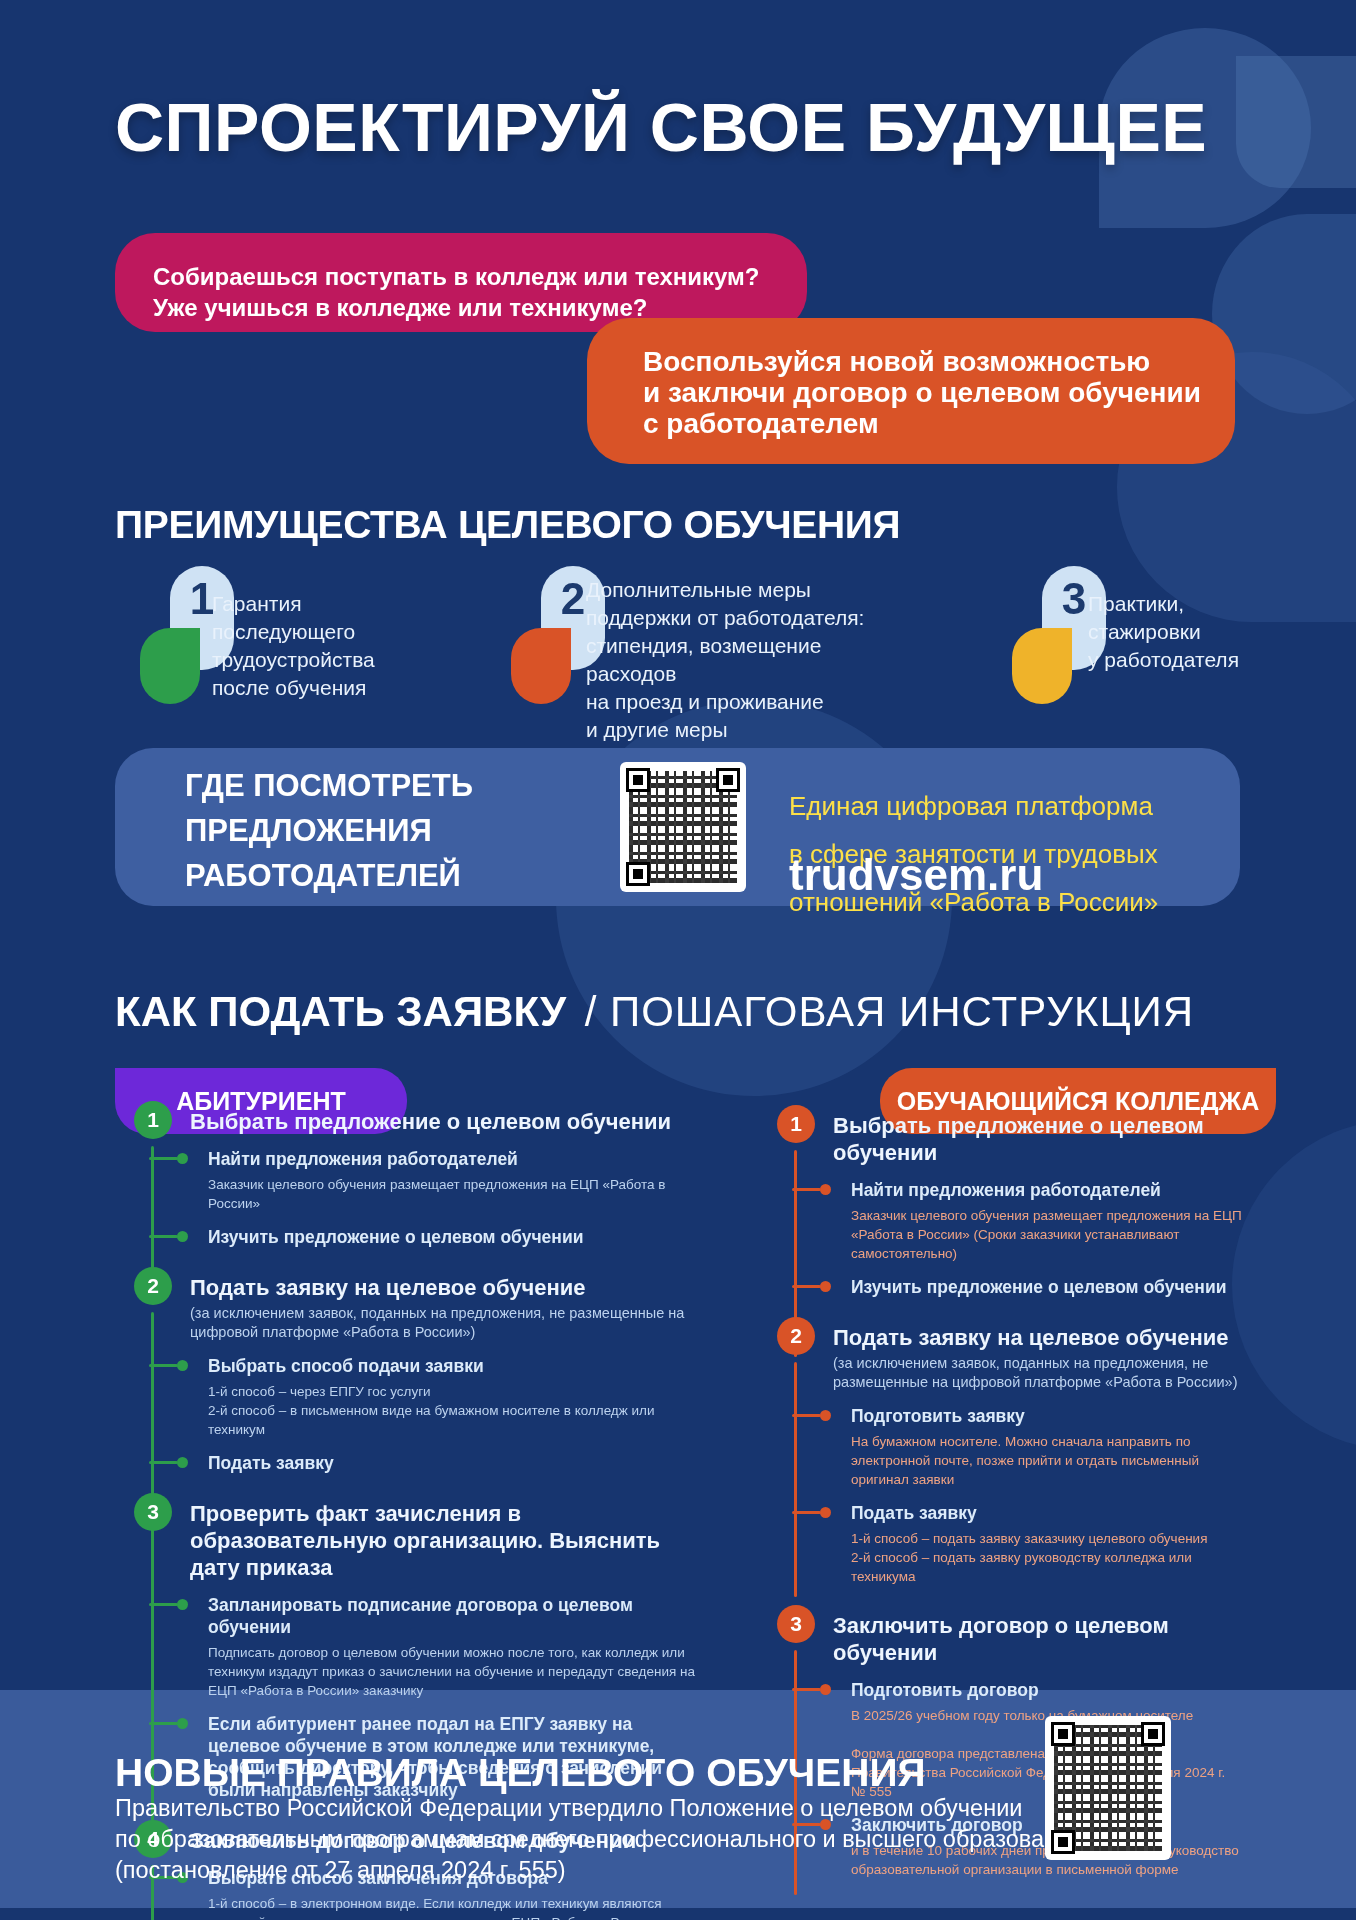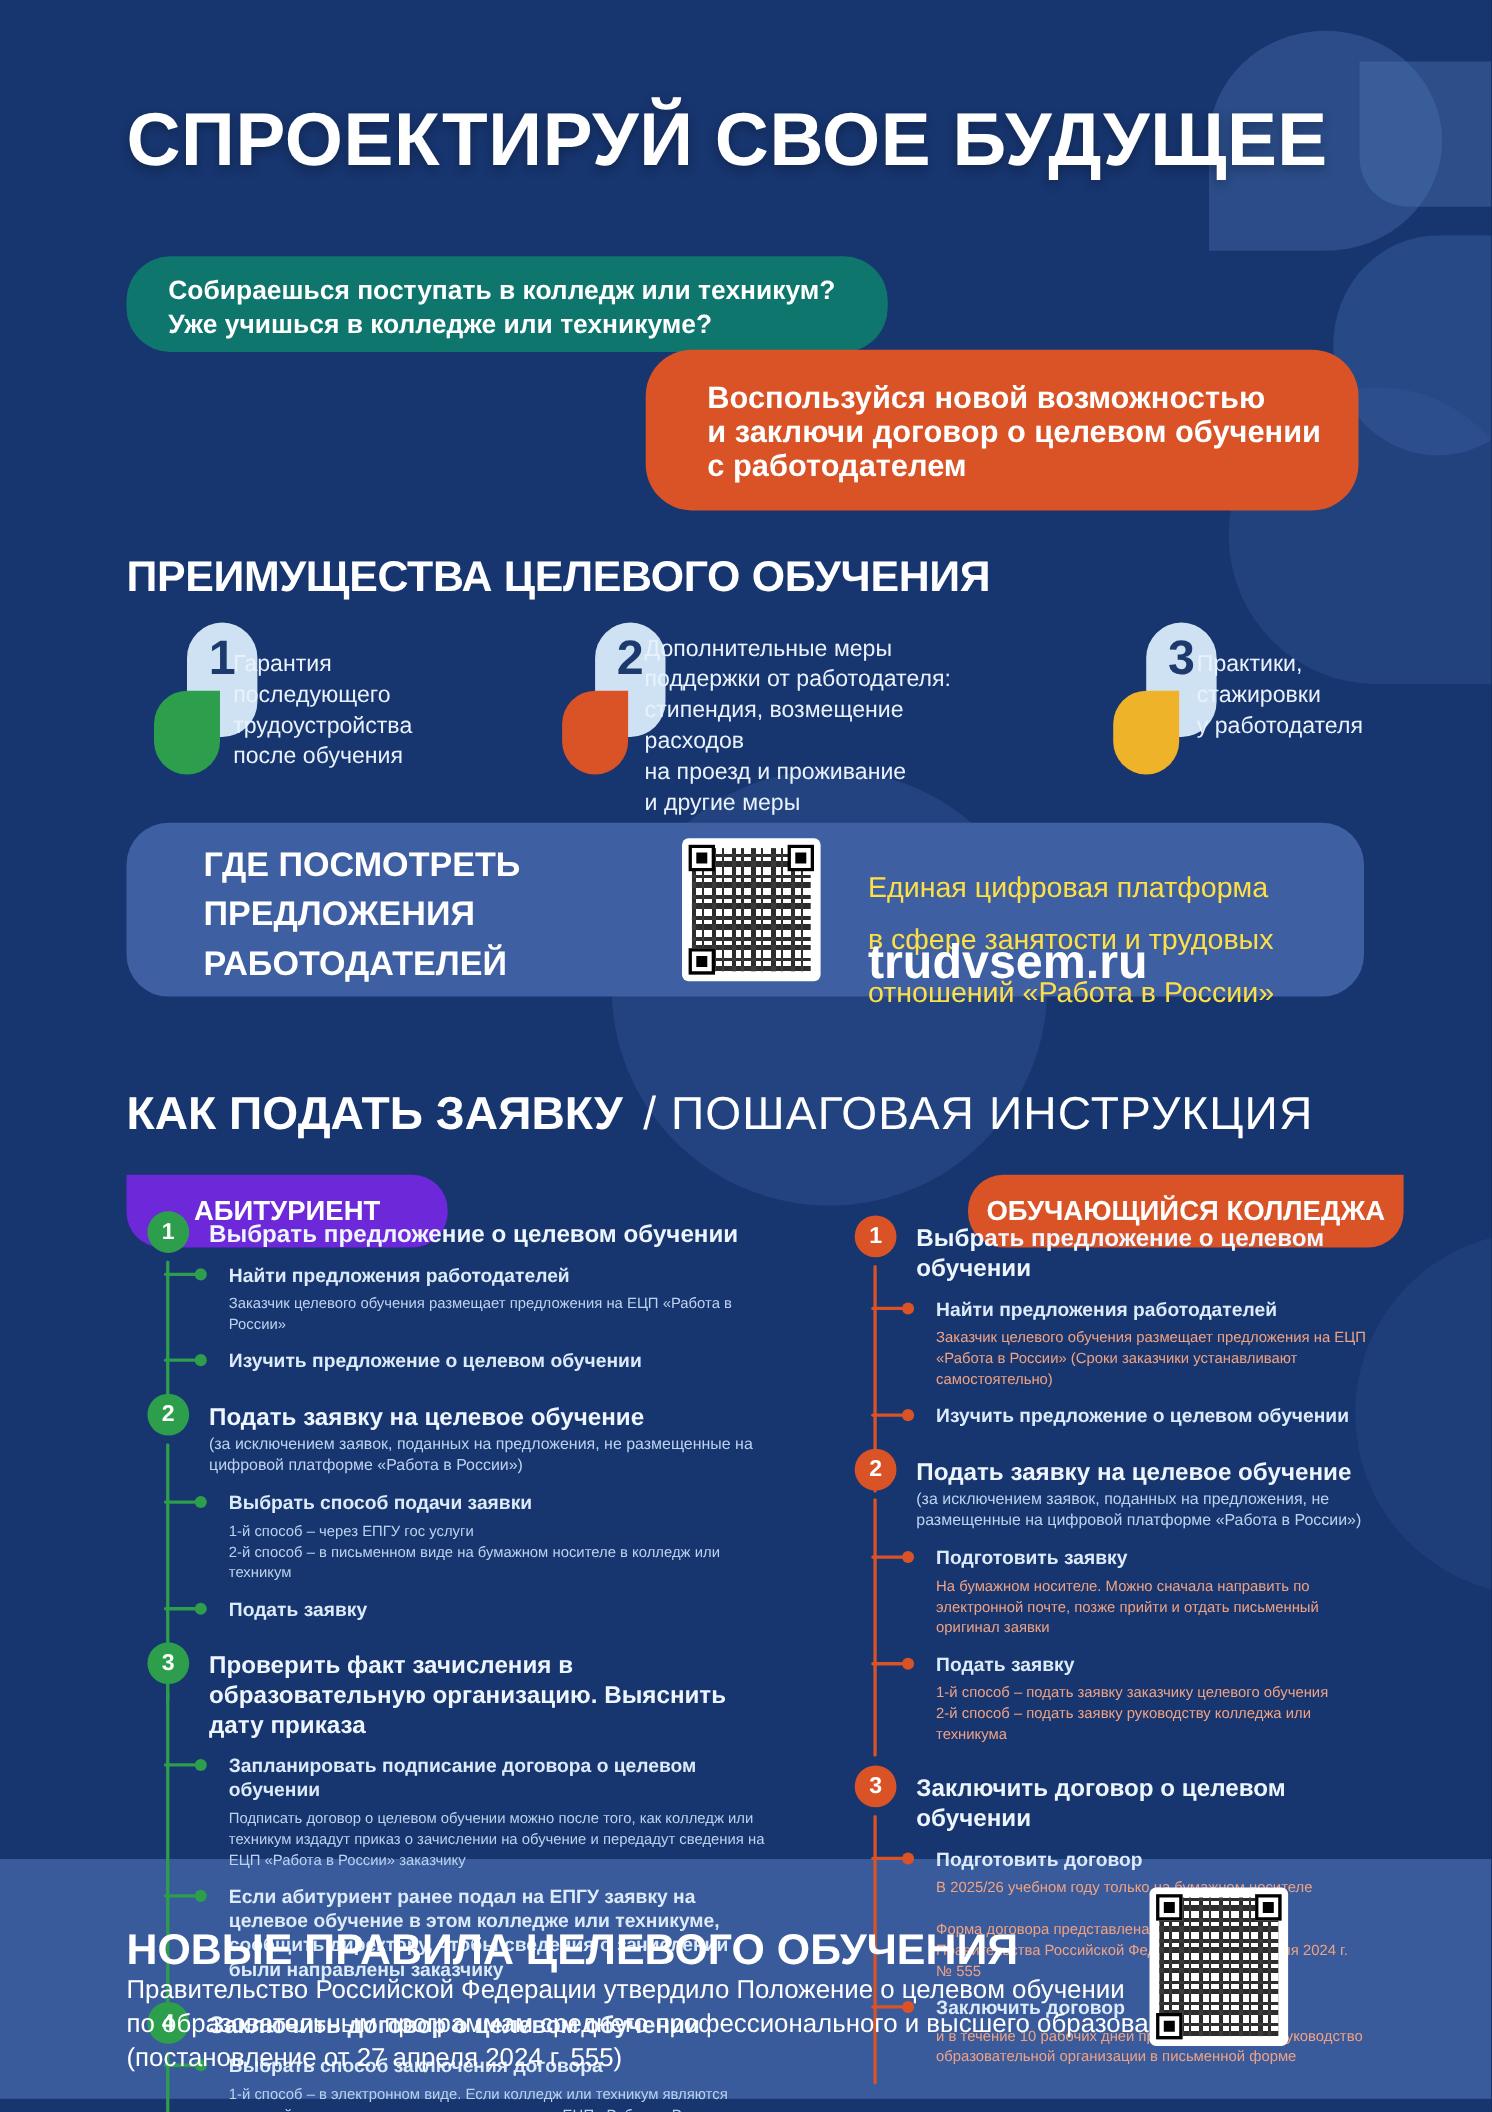--- a/index.html
+++ b/index.html
@@ -5,22 +5,22 @@
   html,body{margin:0;padding:0;background:#0e2a5c;}
   body{font-family:"Liberation Sans","DejaVu Sans",sans-serif;}
   .poster{position:relative;width:1356px;height:1920px;background:#17356f;overflow:hidden;}
   .deco{position:absolute;z-index:0;}
   .z{position:absolute;z-index:2;}
   
   .main-title{left:115px;top:88px;width:1180px;font-size:68px;font-weight:700;color:#ffffff;
     letter-spacing:.5px;text-shadow:0 4px 10px rgba(0,0,0,.28);white-space:nowrap;}
   
   .bubble{box-sizing:border-box;color:#fff;font-weight:700;}
-  .bubble-green{left:115px;top:233px;width:692px;height:87px;background:#0f766e;border-radius:40px;
-    padding:16px 30px 0 38px;font-size:24px;line-height:31px;white-space:pre-line;}
+  .bubble-green{left:115px;top:233px;width:692px;height:99px;background:#be185d;border-radius:40px;
+    padding:28px 30px 0 38px;font-size:24px;line-height:31px;white-space:pre-line;}
   .bubble-orange{left:587px;top:318px;width:648px;height:146px;background:#d95327;border-radius:42px;
     padding:28px 30px 0 56px;font-size:28px;line-height:31px;white-space:pre-line;z-index:3;}
   
   .adv-heading{left:115px;top:503px;font-size:39px;font-weight:700;color:#fff;letter-spacing:-.3px;white-space:nowrap;}
   .adv-icon{width:96px;height:142px;}
   .adv-icon .petal-light{position:absolute;left:30px;top:0;width:64px;height:104px;background:#cfe2f4;
     border-radius:32px 32px 32px 0;text-align:center;}
   .adv-icon .petal-light span{display:block;margin-top:8px;font-size:44px;font-weight:700;color:#1c3a6e;}
   .adv-icon .petal-color{position:absolute;left:0;top:62px;width:60px;height:76px;border-radius:30px 0 30px 30px;}
   .pc-green{background:#2d9e4b;} .pc-orange{background:#d95327;} .pc-yellow{background:#efb32a;}

